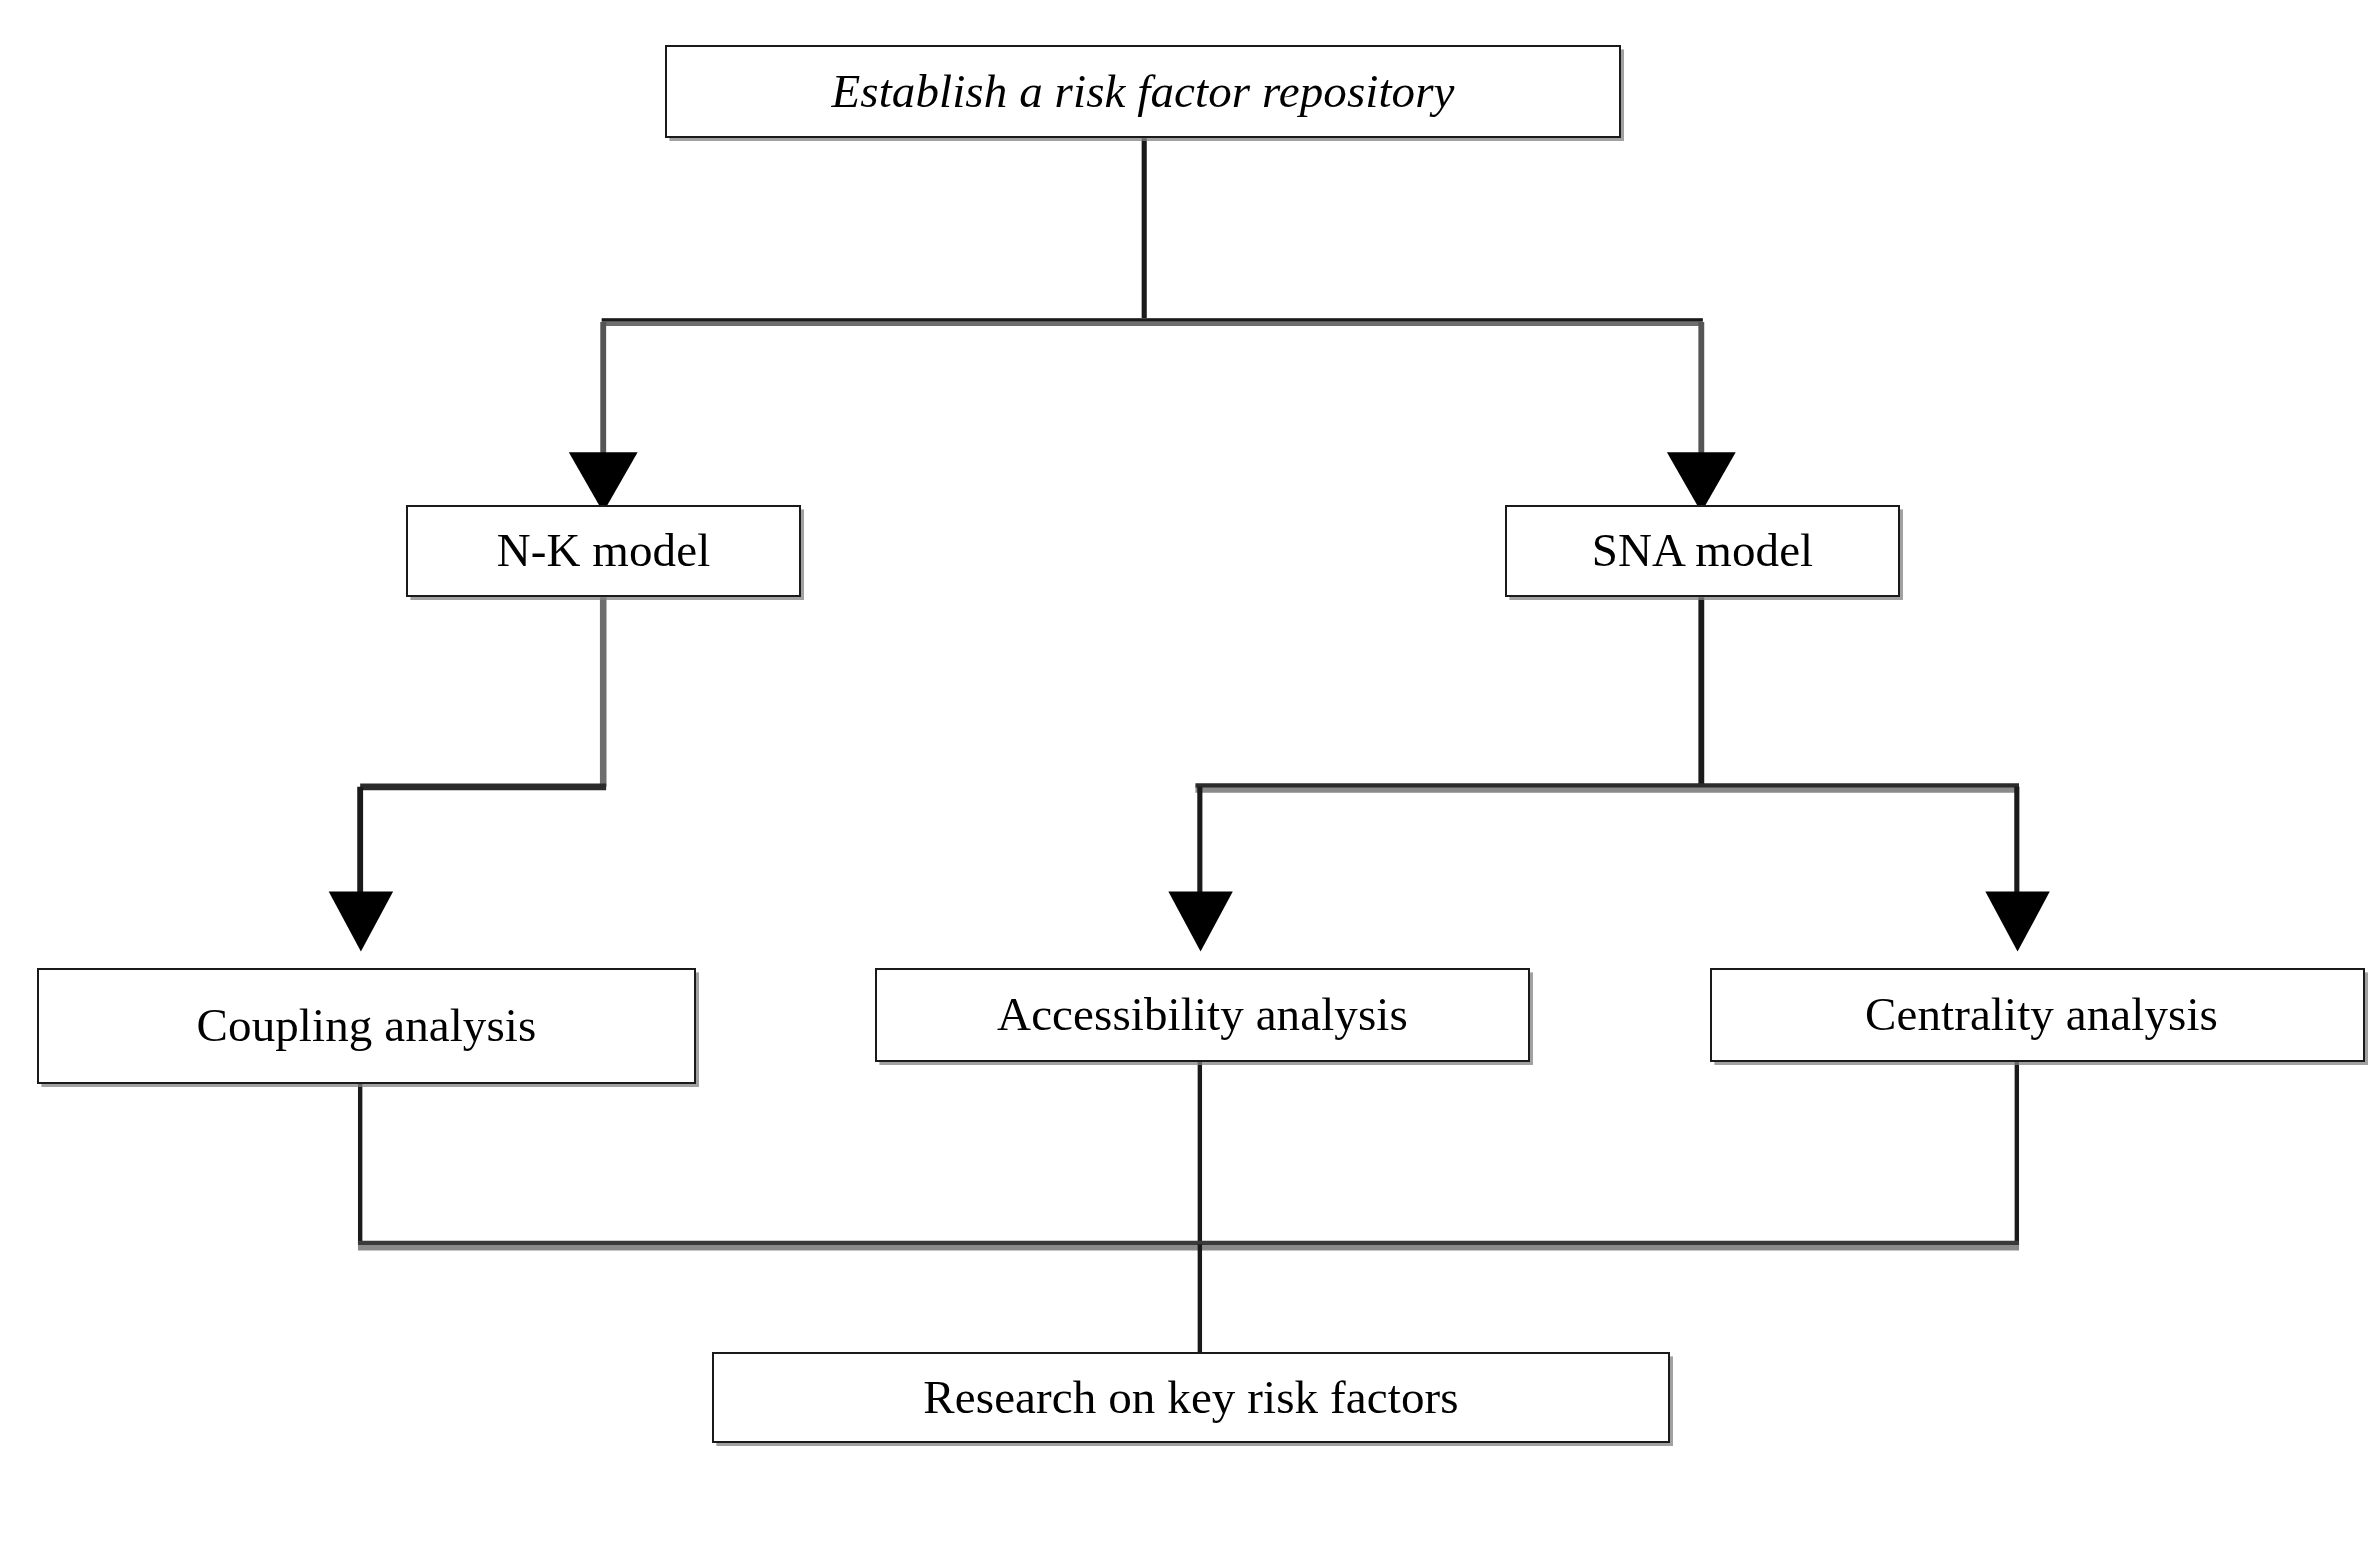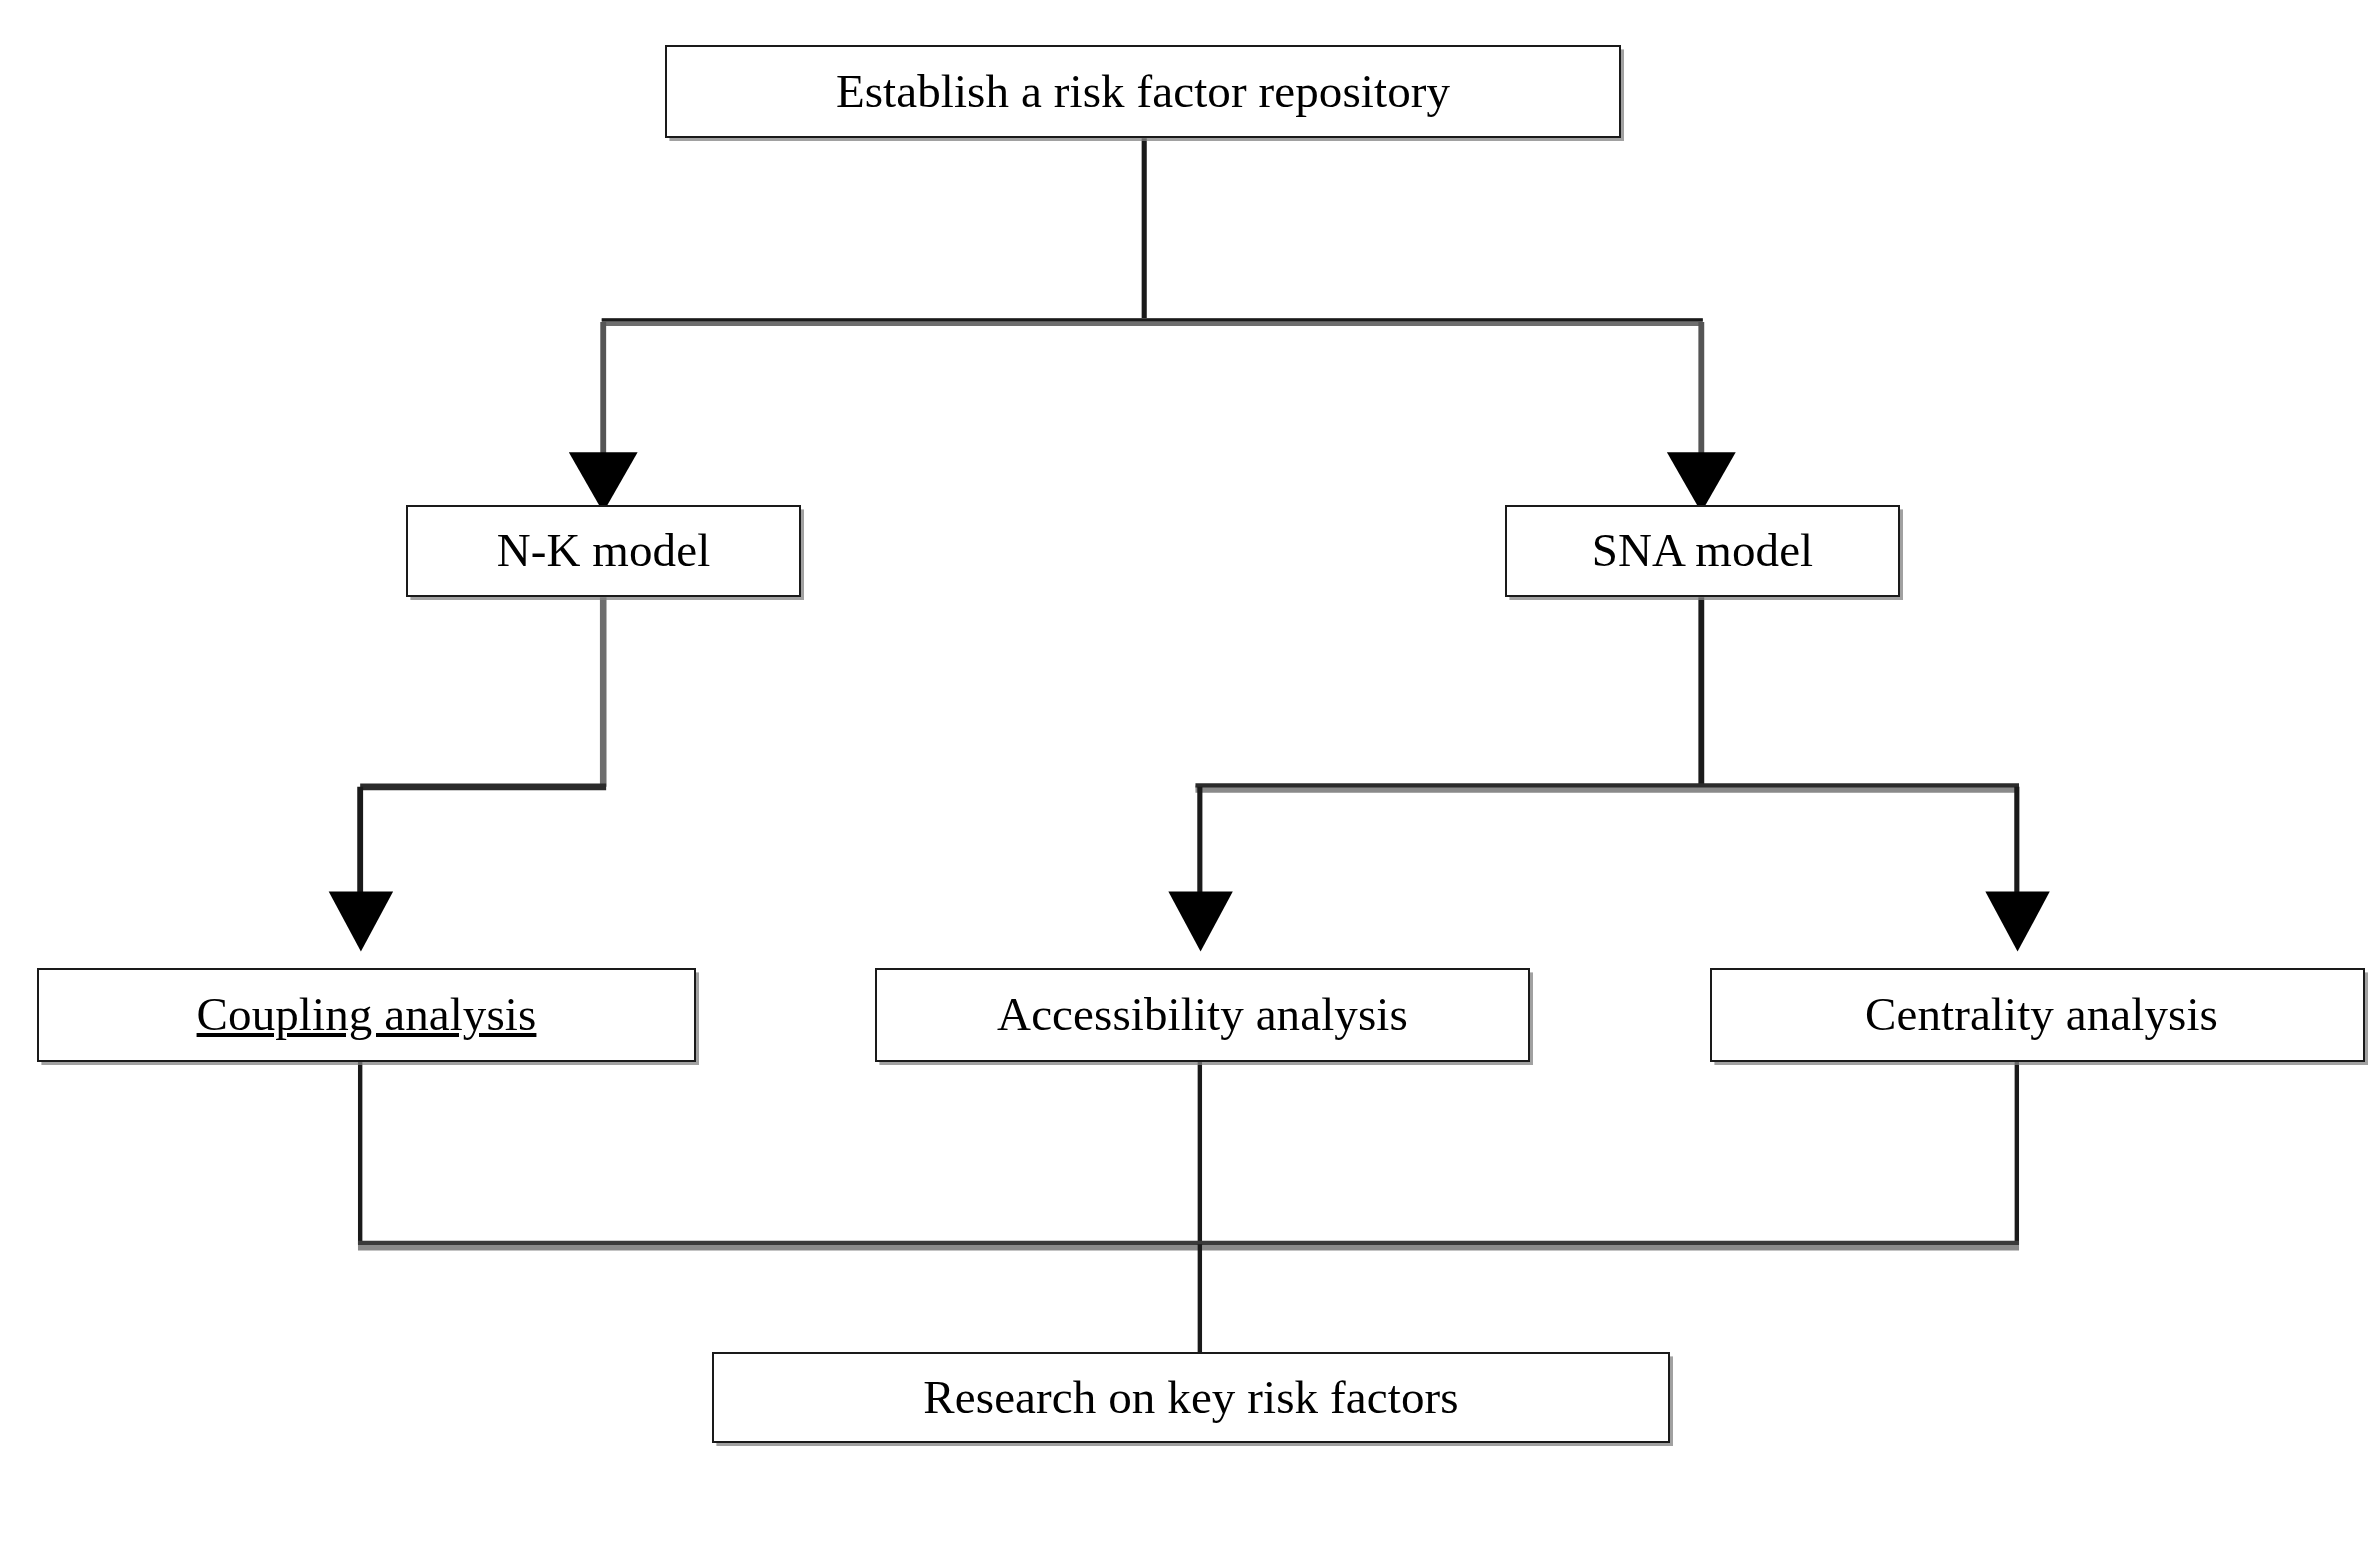--- a/index.html
+++ b/index.html
@@ -35,24 +35,24 @@
   }
   .node-label {
     font-size: 47px;
     line-height: 1.05;
     color: #000000;
     letter-spacing: 0.1px;
     white-space: nowrap;
     padding: 0 8.8px;
   }
   
-  #node-root      { left: 665px;  top: 45px;   width: 956px; height: 93px; }
+  #node-root      { left: 665px;  top: 45px;   width: 956px; height: 93px; font-style: italic; }
   #node-nk        { left: 406px;  top: 505px;  width: 395px;  height: 92px; }
   #node-sna       { left: 1505px; top: 505px;  width: 395px;  height: 92px; justify-content: center; }
-  #node-coupling  { left: 37px;   top: 968px; width: 659px;  height: 94px; text-decoration: underline; }
+  #node-coupling  { left: 37px;   top: 968px; width: 659px;  height: 116px; }
   #node-access    { left: 875px; top: 968px; width: 655px;  height: 94px; }
   #node-central   { left: 1710px; top: 968px; width: 655px;  height: 94px; padding-left: 8px; }
   #node-result    { left: 712px;  top: 1352px; width: 958px; height: 91px; }
 </style>
 </head>
 <body>
 
 <div id="canvas">
 
   <svg id="flow-svg" viewBox="0 0 3247 2108" preserveAspectRatio="none">

